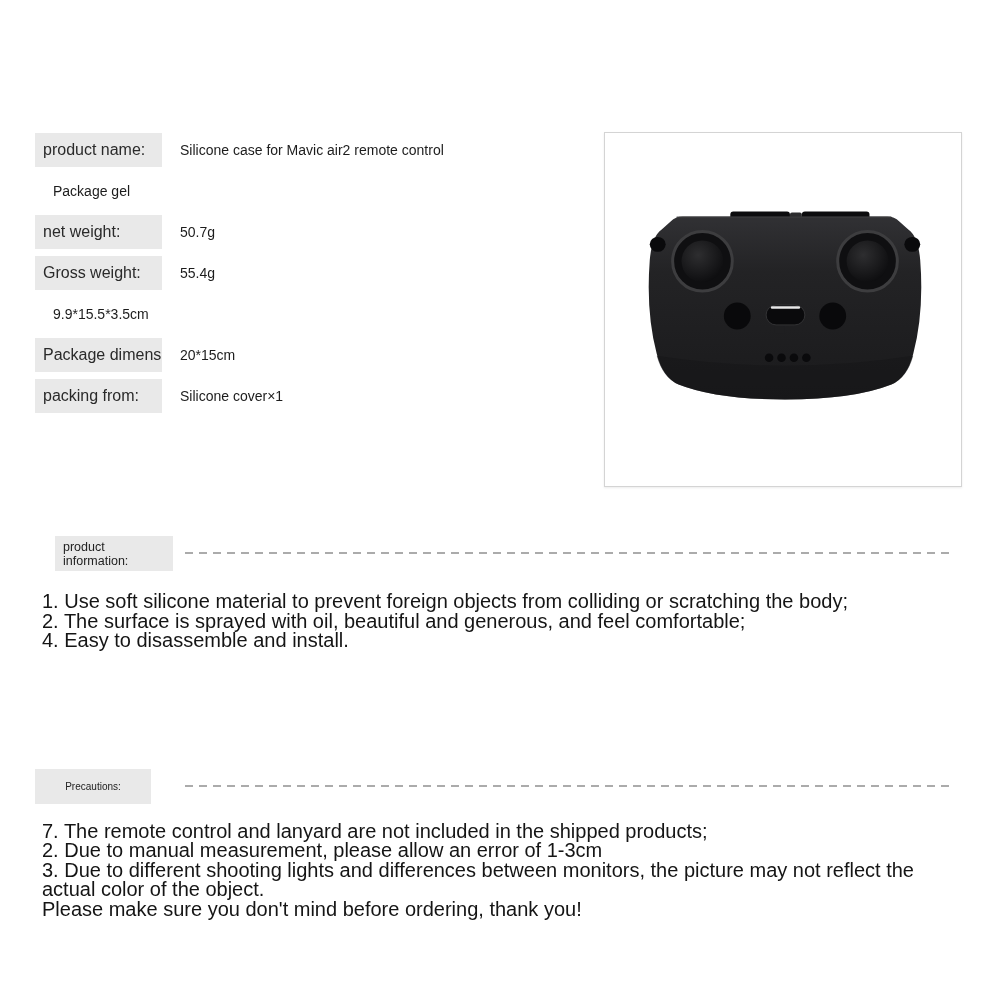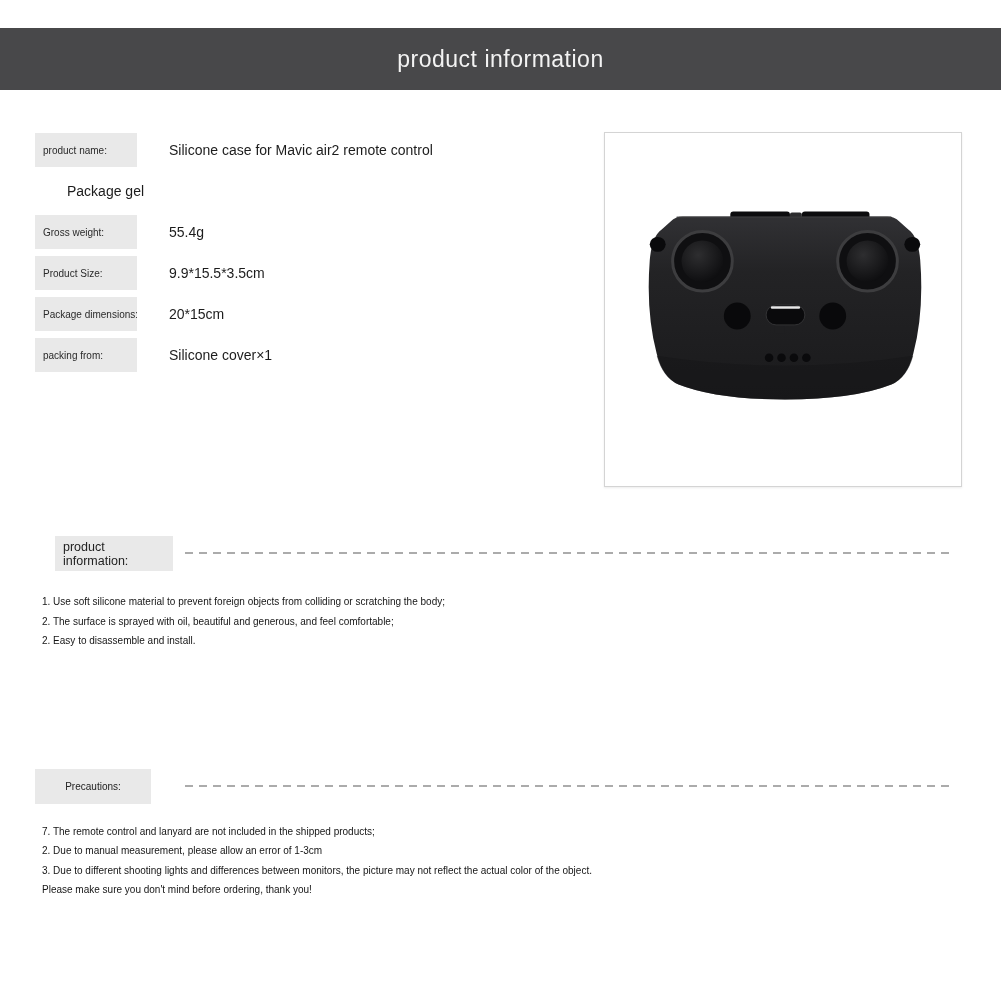--- a/index.html
+++ b/index.html
@@ -14,66 +14,66 @@
   html,body{background:#fff;}
   body{font-family:"Liberation Sans", sans-serif;color:var(--text);}
   .page{position:relative;width:1001px;height:1001px;background:#fff;overflow:hidden;}
 
   .header{position:absolute;left:0;top:28px;width:1001px;height:62px;background:var(--header-bg);
           display:flex;align-items:center;justify-content:center;}
   .header-title{color:var(--header-text);font-size:23px;letter-spacing:.5px;}
 
   .spec-table{position:absolute;left:35px;top:133px;width:560px;}
   .spec-row{display:flex;align-items:center;height:34px;margin-bottom:7px;}
-  .spec-label{width:102px;height:34px;background:var(--label-bg);display:flex;align-items:center;
-              padding-left:8px;font-size:10px;color:#2a2a2a;white-space:nowrap;overflow:hidden;}
-  .spec-value{margin-left:32px;font-size:14px;color:#1c1c1c;white-space:nowrap;}
+  .spec-label{width:127px;height:34px;background:var(--label-bg);display:flex;align-items:center;
+              padding-left:8px;font-size:16px;color:#2a2a2a;white-space:nowrap;overflow:hidden;}
+  .spec-value{margin-left:18px;font-size:14px;color:#1c1c1c;white-space:nowrap;}
 
   .image-box{position:absolute;left:604px;top:132px;width:358px;height:355px;background:#fff;
              border:1px solid var(--image-border);box-shadow:0 1px 2px rgba(0,0,0,.08);}
   .image-box svg{display:block;width:100%;height:100%;}
 
   .section-label{position:absolute;left:35px;height:35px;background:var(--label-bg);
                  display:flex;align-items:center;font-size:12.5px;color:#222;}
   .section-label.info{top:536px;width:118px;padding-left:8px;margin-left:20px;}
   .section-label.precautions{top:769px;width:116px;justify-content:center;font-size:10px;}
 
   .dashes{position:absolute;left:185px;width:765px;height:2px;
           background:repeating-linear-gradient(90deg,var(--dash) 0 8px,transparent 8px 14px);}
   .dashes.info{top:552px;}
   .dashes.precautions{top:785px;}
 
-  .feature-list{position:absolute;left:42px;width:930px;font-size:10px;line-height:19.7px;color:#151515;}
+  .feature-list{position:absolute;left:42px;width:930px;font-size:20px;line-height:19.7px;color:#151515;}
   .feature-list.info{top:592px;}
   .feature-list.precautions{top:822px;line-height:19.4px;}
   .list-item{white-space:pre-line;}
 </style>
 </head>
 <body>
 
 <div class="page">
 
-  <div class="header">
-    <span class="header-title">product information</span>
-  </div>
 
   <div class="spec-table">
     <div class="spec-row">
       <div class="spec-label">product name:</div>
       <div class="spec-value">Silicone case for Mavic air2 remote control</div>
     </div>
     <div class="spec-row">
       <div class="spec-value">Package gel</div>
     </div>
     <div class="spec-row">
+      <div class="spec-label">net weight:</div>
+      <div class="spec-value">50.7g</div>
+    </div>
+    <div class="spec-row">
       <div class="spec-label">Gross weight:</div>
       <div class="spec-value">55.4g</div>
     </div>
     <div class="spec-row">
-      <div class="spec-label">Product Size:</div>
       <div class="spec-value">9.9*15.5*3.5cm</div>
     </div>
     <div class="spec-row">
       <div class="spec-label">Package dimensions:</div>
       <div class="spec-value">20*15cm</div>
     </div>
     <div class="spec-row">
       <div class="spec-label">packing from:</div>
       <div class="spec-value">Silicone cover×1</div>
     </div>
@@ -122,21 +122,21 @@
       <circle cx="202.5" cy="226" r="4.3" fill="#0a0a0c"></circle>
     </svg>
   </div>
 
   <div class="section-label info">product information:</div>
   <div class="dashes info"></div>
 
   <div class="feature-list info">
     <div class="list-item">1. Use soft silicone material to prevent foreign objects from colliding or scratching the body;</div>
     <div class="list-item">2. The surface is sprayed with oil, beautiful and generous, and feel comfortable;</div>
-    <div class="list-item">2. Easy to disassemble and install.</div>
+    <div class="list-item">4. Easy to disassemble and install.</div>
   </div>
 
   <div class="section-label precautions">Precautions:</div>
   <div class="dashes precautions"></div>
 
   <div class="feature-list precautions">
     <div class="list-item">7. The remote control and lanyard are not included in the shipped products;</div>
     <div class="list-item">2. Due to manual measurement, please allow an error of 1-3cm</div>
     <div class="list-item">3. Due to different shooting lights and differences between monitors, the picture may not reflect the actual color of the object.
 Please make sure you don't mind before ordering, thank you!</div>

